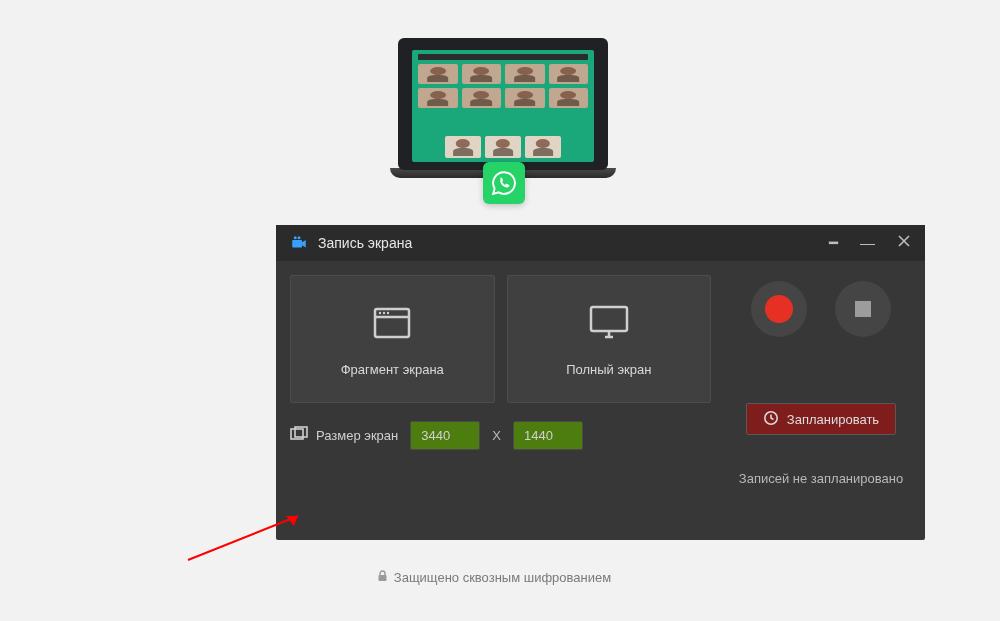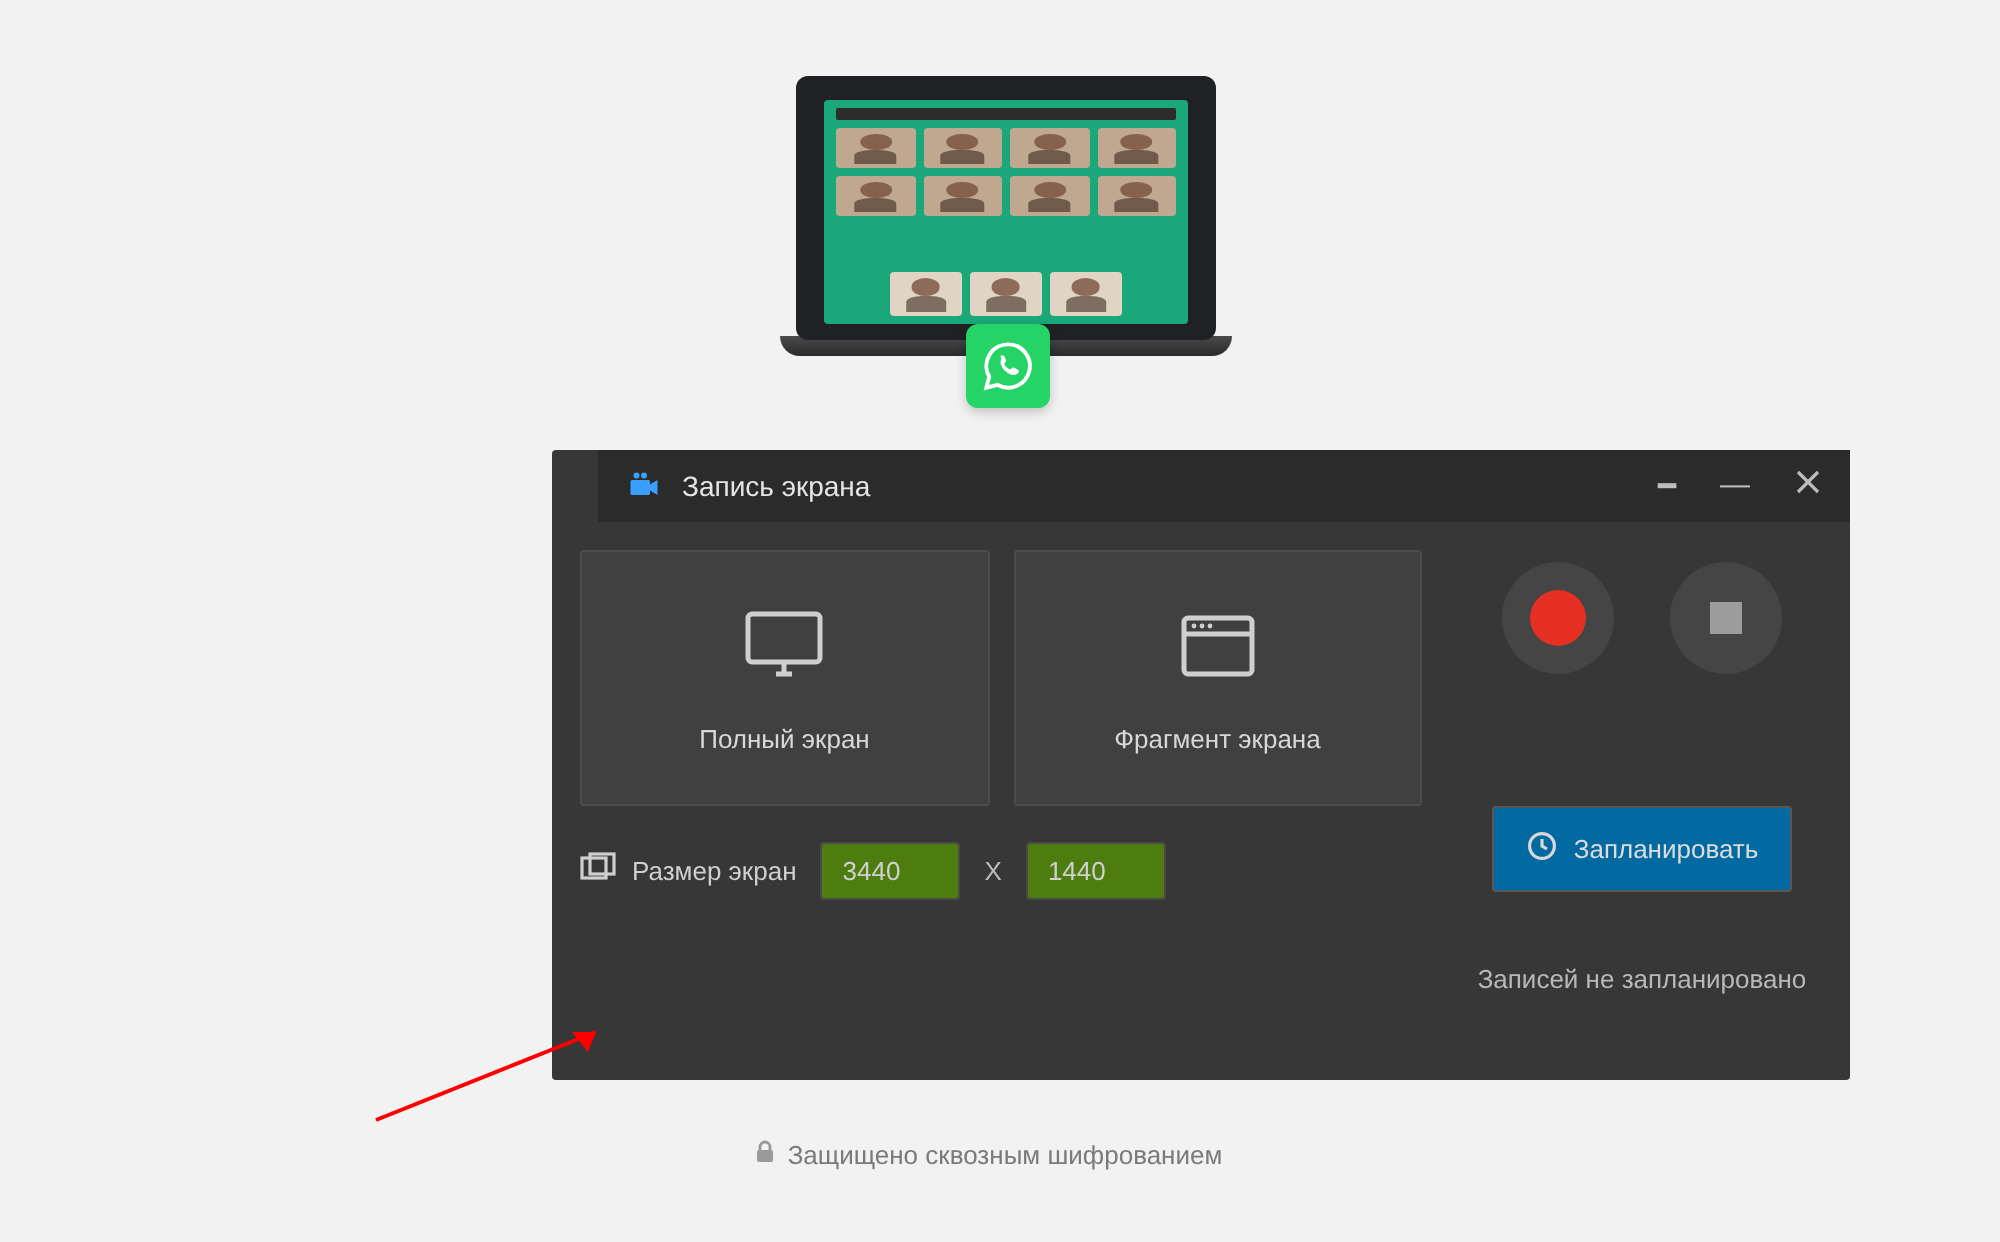--- a/index.html
+++ b/index.html
@@ -122,21 +122,20 @@
     border-radius:2px;
     color:#d0d0d0;
     font-size:13px;
   }
   .titlebar{
     height:36px;
     background:#2b2b2b;
     display:flex;
     align-items:center;
     padding:0 14px;
-    margin-left:23px;
   }
   .app-icon{
     width:18px; height:18px;
     margin-right:10px;
     display:flex;
     align-items:center;
     justify-content:center;
   }
   .title-text{
     color:#e5e5e5;
@@ -269,22 +268,22 @@
     background:#e63024;
     border-radius:50%;
   }
   .stop-sq{
     width:16px; height:16px;
     background:#9c9c9c;
   }
   .schedule-btn{
     margin-top:66px;
     width:150px;
-    height:43px;
-    background:#0369a1;
+    height:32px;
+    background:#7f1d1d;
     border:1px solid #585858;
     border-radius:2px;
     display:flex;
     align-items:center;
     justify-content:center;
     gap:8px;
     cursor:pointer;
     color:#ddd;
     font-size:13px;
     text-align:right;
@@ -374,38 +373,38 @@
           </svg>
       </span>
     </div>
   </div>
 
   <div class="body">
     <div class="left">
       <div class="cards">
         <div class="card">
           <span class="ico">
-            <svg width="44" height="40" viewBox="0 0 44 40" fill="none">
-              <rect x="4" y="4" width="36" height="24" rx="2" stroke="#cfcfcf" stroke-width="2.5"></rect>
-              <path d="M18 34h8M22 28v6" stroke="#cfcfcf" stroke-width="2.5"></path>
-            </svg>
-          </span>
-          <span class="lbl">Полный экран</span>
-        </div>
-        <div class="card">
-          <span class="ico">
             <svg width="44" height="38" viewBox="0 0 44 38" fill="none">
               <rect x="5" y="5" width="34" height="28" rx="2" stroke="#cfcfcf" stroke-width="2.5"></rect>
               <line x1="5" y1="13" x2="39" y2="13" stroke="#cfcfcf" stroke-width="2.5"></line>
               <circle cx="10" cy="9" r="1.2" fill="#cfcfcf"></circle>
                 <circle cx="14" cy="9" r="1.2" fill="#cfcfcf"></circle>
                 <circle cx="18" cy="9" r="1.2" fill="#cfcfcf"></circle>
             </svg>
           </span>
           <span class="lbl">Фрагмент экрана</span>
+        </div>
+        <div class="card">
+          <span class="ico">
+            <svg width="44" height="40" viewBox="0 0 44 40" fill="none">
+              <rect x="4" y="4" width="36" height="24" rx="2" stroke="#cfcfcf" stroke-width="2.5"></rect>
+              <path d="M18 34h8M22 28v6" stroke="#cfcfcf" stroke-width="2.5"></path>
+            </svg>
+          </span>
+          <span class="lbl">Полный экран</span>
         </div>
       </div>
 
       <div class="size-row">
         <div class="size-lbl-wrap">
           <span>
             <svg width="18" height="16" viewBox="0 0 18 16" fill="none">
               <rect x="1" y="3" width="12" height="10" stroke="#cfcfcf" stroke-width="1.6"></rect>
               <rect x="5" y="1" width="12" height="10" stroke="#cfcfcf" stroke-width="1.6"></rect>
             </svg>

